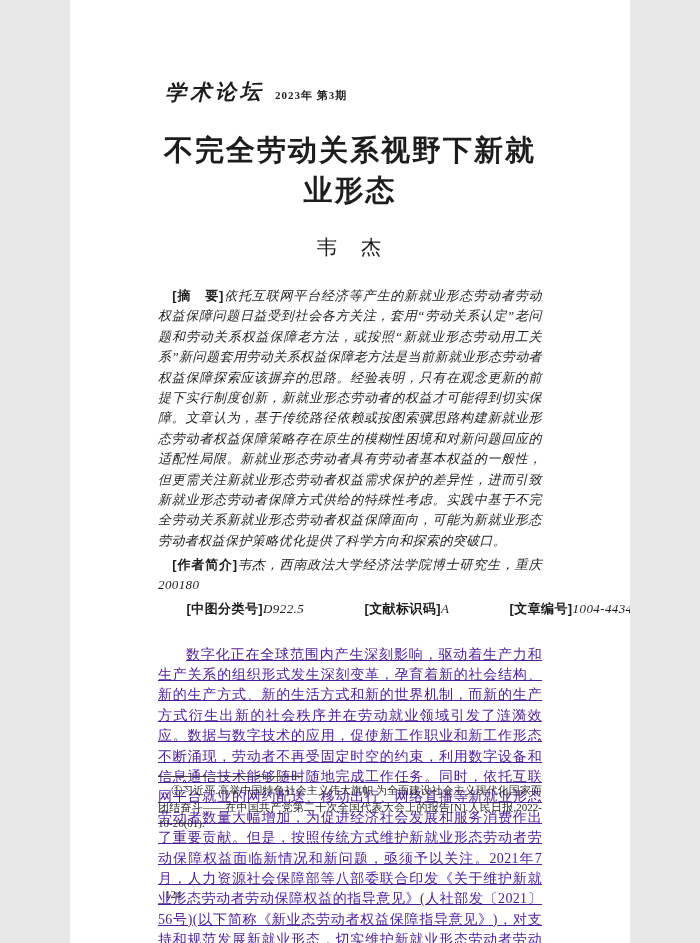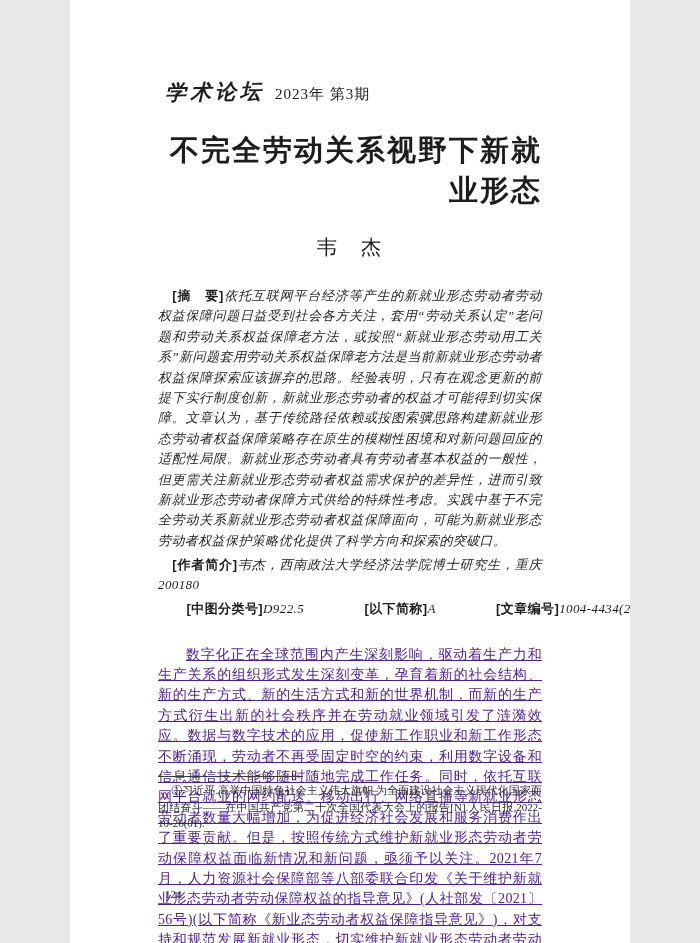--- a/index.html
+++ b/index.html
@@ -31,28 +31,28 @@
     font-family: "DejaVu Serif", serif;
     font-style: italic;
     font-weight: bold;
     font-size: 21px;
     letter-spacing: 4px;
     transform: rotate(-1deg);
     display: inline-block;
   }
   .journal-issue {
     font-family: "Liberation Serif", serif;
-    font-weight: normal;
-    font-size: 15px;
+    font-weight: bold;
+    font-size: 11px;
     letter-spacing: 1px;
   }
   
   .title {
     padding-top: 130px;
-    text-align: right;
+    text-align: center;
     font-family: "Liberation Sans", sans-serif;
     font-weight: bold;
     font-size: 29px;
     line-height: 40px;
     letter-spacing: 2px;
   }
   
   .author {
     margin-top: 24px;
     text-align: center;
@@ -141,21 +141,21 @@
     <div class="author">韦　杰</div>
 
     <div class="abstract-block">
       <p><span class="meta-label">[摘　要]</span><span class="abstract-text">依托互联网平台经济等产生的新就业形态劳动者劳动权益保障问题日益受到社会各方关注，套用“劳动关系认定”老问题和劳动关系权益保障老方法，或按照“新就业形态劳动用工关系”新问题套用劳动关系权益保障老方法是当前新就业形态劳动者权益保障探索应该摒弃的思路。经验表明，只有在观念更新的前提下实行制度创新，新就业形态劳动者的权益才可能得到切实保障。文章认为，基于传统路径依赖或按图索骥思路构建新就业形态劳动者权益保障策略存在原生的模糊性困境和对新问题回应的适配性局限。新就业形态劳动者具有劳动者基本权益的一般性，但更需关注新就业形态劳动者权益需求保护的差异性，进而引致新就业形态劳动者保障方式供给的特殊性考虑。实践中基于不完全劳动关系新就业形态劳动者权益保障面向，可能为新就业形态劳动者权益保护策略优化提供了科学方向和探索的突破口。</span></p>
 
 
       <div class="meta-line"><span class="meta-label">[作者简介]</span><span>韦杰，西南政法大学经济法学院博士研究生，重庆　200180</span></div>
 
       <div class="meta-line clc-line">
         <span class="pair"><span class="meta-label">[中图分类号]</span><span>D922.5</span></span>
-        <span class="pair"><span class="meta-label">[以下简称]</span><span>A</span></span>
+        <span class="pair"><span class="meta-label">[文献标识码]</span><span>A</span></span>
         <span class="pair"><span class="meta-label">[文章编号]</span><span>1004-4434(2023)03- 0124 -09</span></span>
       </div>
     </div>
 
     <p class="body-paragraph">数字化正在全球范围内产生深刻影响，驱动着生产力和生产关系的组织形式发生深刻变革，孕育着新的社会结构、新的生产方式、新的生活方式和新的世界机制，而新的生产方式衍生出新的社会秩序并在劳动就业领域引发了涟漪效应。数据与数字技术的应用，促使新工作职业和新工作形态不断涌现，劳动者不再受固定时空的约束，利用数字设备和信息通信技术能够随时随地完成工作任务。同时，依托互联网平台就业的网约配送、移动出行、网络直播等新就业形态劳动者数量大幅增加，为促进经济社会发展和服务消费作出了重要贡献。但是，按照传统方式维护新就业形态劳动者劳动保障权益面临新情况和新问题，亟须予以关注。2021年7月，人力资源社会保障部等八部委联合印发《关于维护新就业形态劳动者劳动保障权益的指导意见》(人社部发〔2021〕56号)(以下简称《新业态劳动者权益保障指导意见》)，对支持和规范发展新就业形态，切实维护新就业形态劳动者劳动保障权益进行了初步的顶层设计。2022年12月，最高人民法院发布《关于为稳定就业提供司法服务和保障的意见》(法发〔2022〕36号)，为司法保障落实《新业态劳动者权益保障指导意见》有关制度和要求做了初步的衔接。党的二十大报告提出，要“消除影响平等就业的不合理限制和就业歧视，使人人都有通过勤奋劳动实现自身发展的机会”①。科技革命能够赋予产业发展以新的驱动力，新就业形态正</p>
 
   </div>
 
   <div class="footnote-block">
     <div class="footnote-rule"></div>

